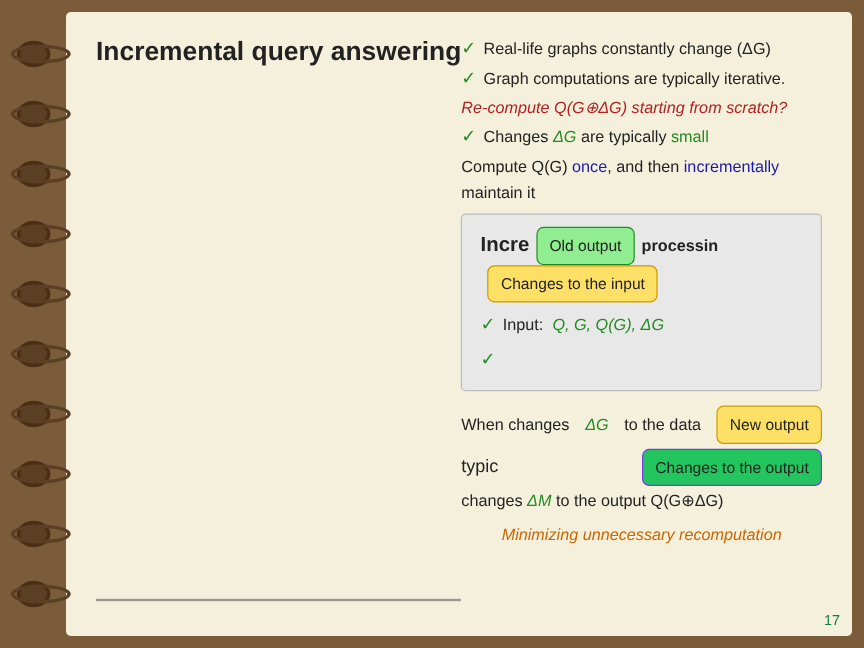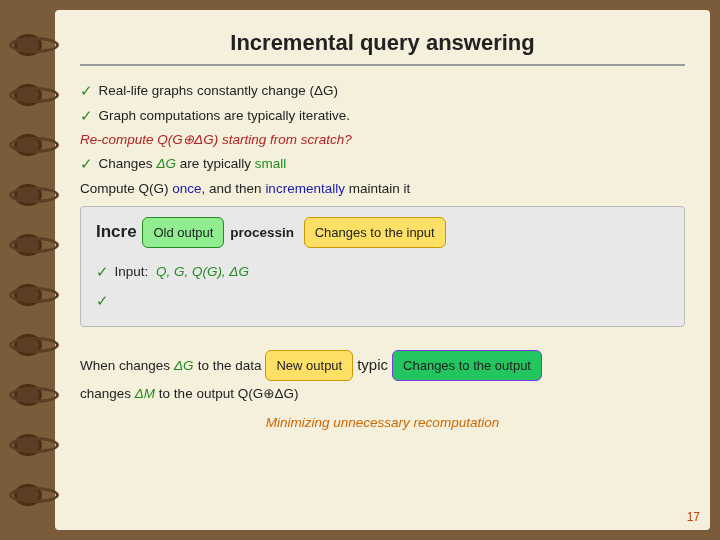--- a/index.html
+++ b/index.html
@@ -54,21 +54,21 @@
     .slide {
       position: absolute;
       left: 55px;
       top: 10px;
       right: 10px;
       bottom: 10px;
       background: #f5f0dc;
       border-radius: 4px;
       padding: 20px 25px 15px 25px;
       display: flex;
-      flex-direction: column;
+      flex-direction: row;
     }
 
     
     .slide-title {
       font-size: 22px;
       font-weight: bold;
       color: #222;
       text-align: center;
       margin-bottom: 14px;
       padding-bottom: 8px;
@@ -163,21 +163,21 @@
 
     
     .math { font-style: italic; }
 
     
     .page-num {
       position: absolute;
       bottom: 6px;
       right: 10px;
       font-size: 12px;
-      color: #c2410c;
+      color: #15803d;
     }
 
     
     .minimizing-line {
       text-align: center;
       font-style: italic;
       color: #cc6600;
       font-size: 13.5px;
       margin-top: 6px;
     }
@@ -252,21 +252,21 @@
           <span>Input:</span>&nbsp;
           <span class="green-text math">Q,  G,  Q(G),  ΔG</span>
         </span>
       </div>
 
       <div class="check-item output-line">
         <span class="check-mark">✓</span>
       </div>
     </div>
 
-    <div class="bottom-row" style="margin-top:23px; align-items:center;">
+    <div class="bottom-row" style="margin-top:12px; align-items:center;justify-content:space-between;">
       <span>When changes </span>
       <span class="green-text math">ΔG</span>
       <span> to the data</span>
       <span class="bubble bubble-yellow">New output</span>
       <span style="font-size:15px;">typic</span>
       <span class="bubble bubble-purple">Changes to the output</span>
     </div>
 
     <div class="normal-line" style="margin-top:2px;">
       <span>  changes </span><span class="green-text math">ΔM</span><span> to the output Q(G⊕ΔG)</span>

